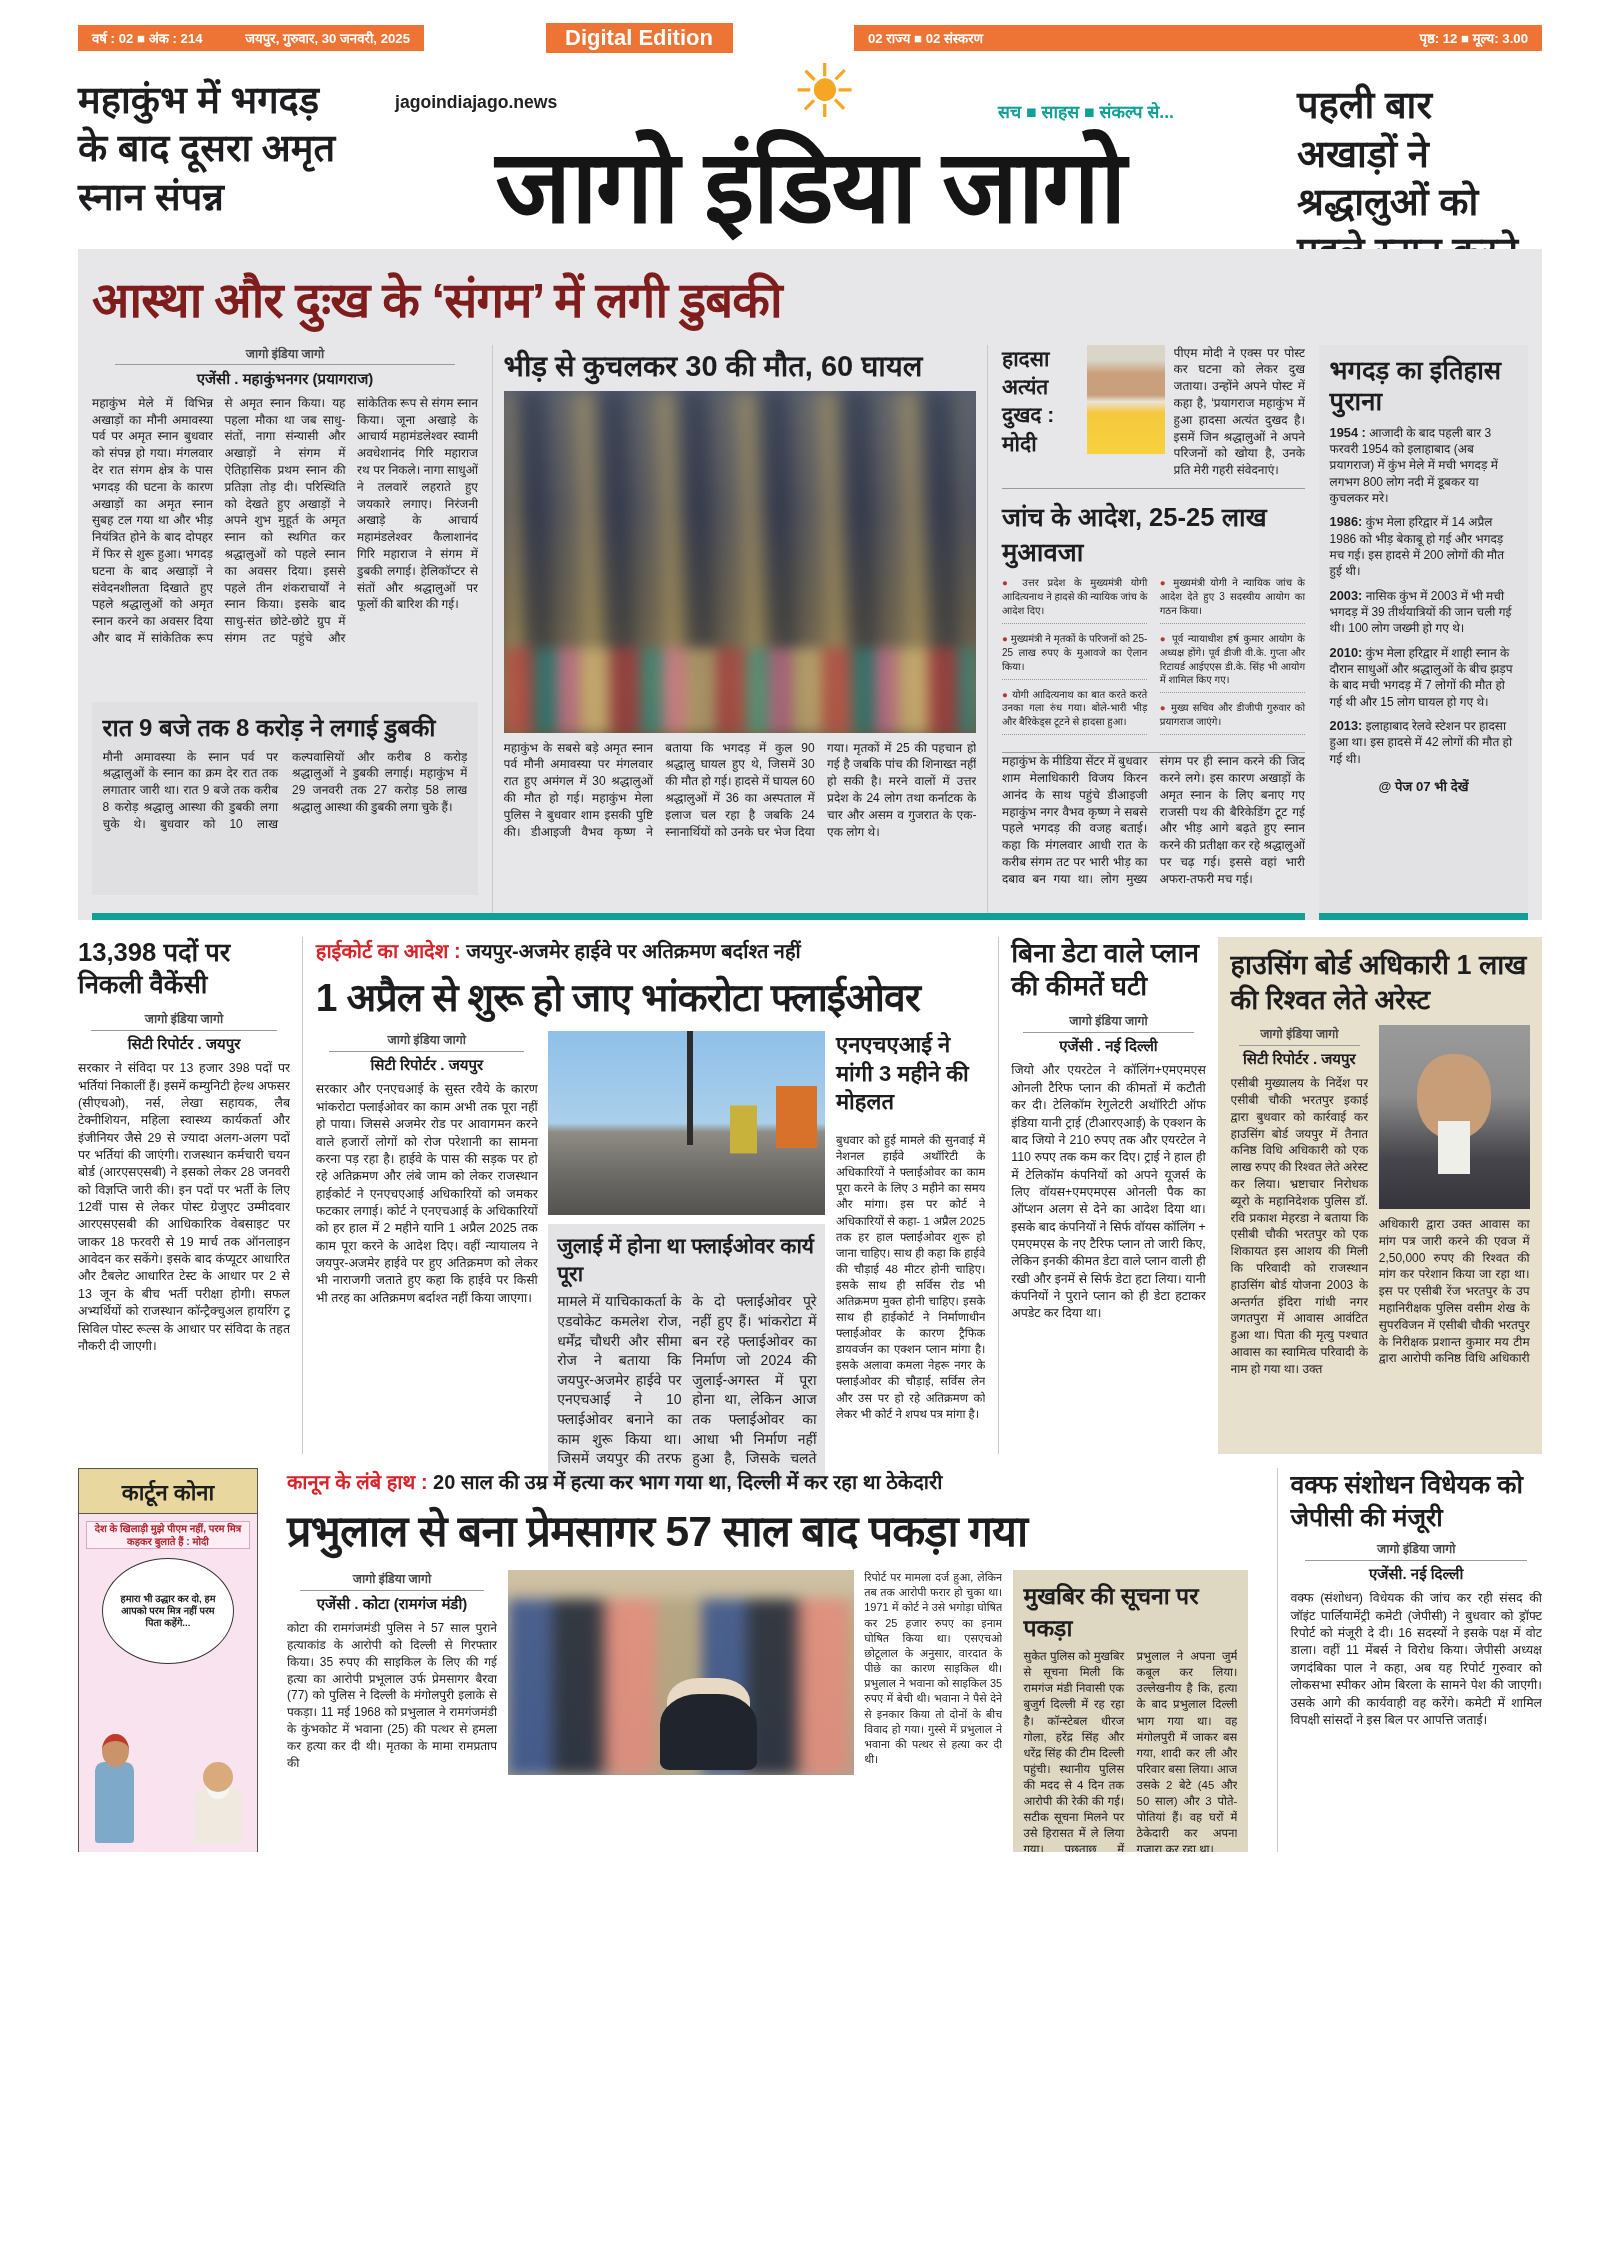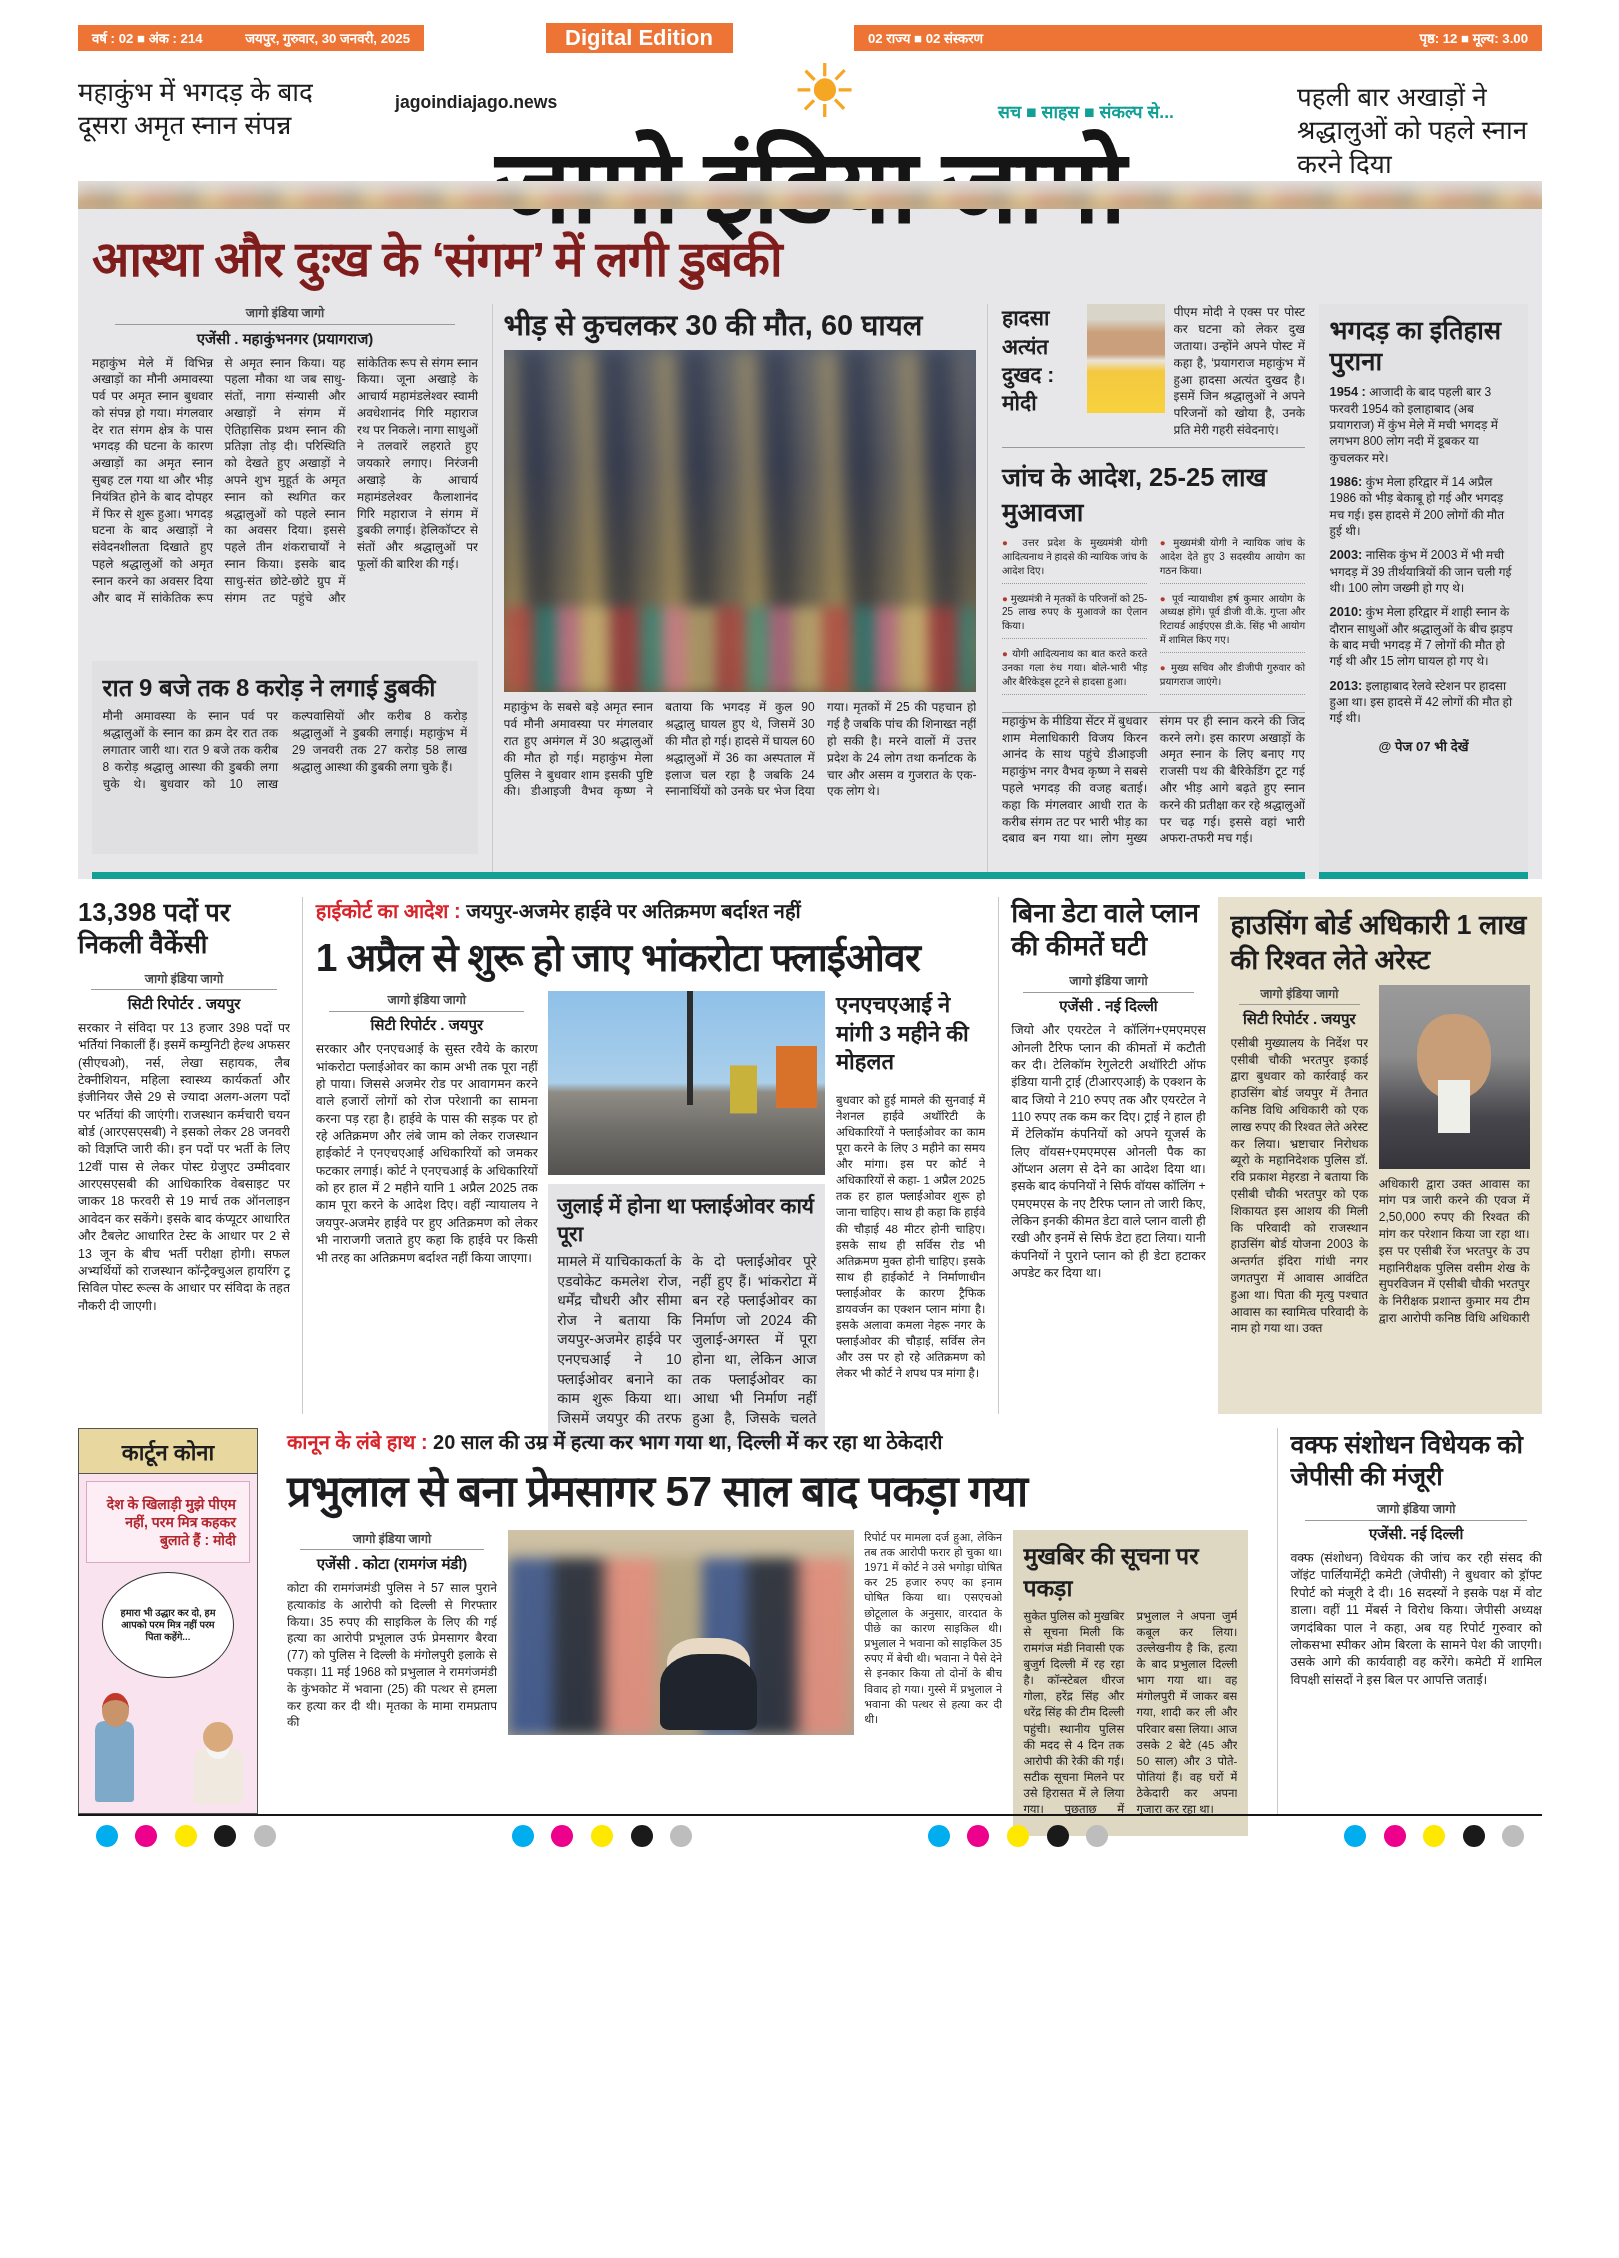--- a/index.html
+++ b/index.html
@@ -14,21 +14,21 @@
 
 .topbar{display:flex;align-items:center;justify-content:space-between;height:30px}
 .strip{background:var(--orange);color:#fff;font-size:13.2px;font-weight:bold;
   display:flex;align-items:center;justify-content:space-between;padding:0 14px;height:26.5px}
 .strip.s-left{width:346px}
 .strip.s-right{width:688px}
 .digital{background:var(--orange);color:#fff;font-weight:bold;font-size:22px;
   height:30px;display:flex;align-items:center;justify-content:center;width:187px}
 
 .masthead{display:flex;align-items:stretch;margin-top:8.8px;height:187px}
-.mh-side{width:266px;font-size:26px;font-weight:normal;line-height:1.28;padding-top:14px}
+.mh-side{width:266px;font-size:38px;font-weight:bold;line-height:1.28;padding-top:14px}
 .mh-side.right{text-align:left;padding-left:21px;padding-top:19.4px}
 .mh-center{flex:1;position:relative;padding:0 8.8px}
 .site{font-size:17.6px;font-weight:bold;position:absolute;left:51px;top:30px;color:#222}
 .tagline{font-size:17.6px;font-weight:bold;color:var(--teal);position:absolute;right:102px;top:37px}
 .logo{position:absolute;left:50%;transform:translateX(-50%);top:51px;white-space:nowrap;
   font-size:102px;font-weight:bold;letter-spacing:-1.8px;color:#151515}
 .sun-icon{position:absolute;left:47%;top:-58px;font-size:74px;color:#F5A623;line-height:1}
 
 .ph{position:relative;overflow:hidden}
 .ph-hero{height:379px;background:linear-gradient(180deg,#DADDE2 0%,#CDCFD0 42%,#BCB29A 60%,#A8906B 78%,#937C59 100%)}
@@ -114,21 +114,21 @@
 .briberow{display:flex;gap:10.6px}
 .bribe-l{width:46%}
 .bribe-l .body{height:353px;font-size:12px}
 .bribe-r{flex:1}
 .bribe-r .body{height:150px;font-size:12px;margin-top:7px}
 
 .band3{display:flex;gap:29px;margin-top:14px;height:386px}
 .toon{width:180px;border:1.8px solid #555;display:flex;flex-direction:column}
 .toon-h{background:#E8D79E;font-size:22px;font-weight:bold;text-align:center;padding:7px 0;border-bottom:1.8px solid #555}
 .toon-body{flex:1;background:#F8E3EE;position:relative;padding:7px}
-.toon-cap{background:#fdeef5;border:0.9px solid #d8a8c0;color:#b3262e;font-size:14px;font-weight:bold;text-align:right;padding:13px;line-height:1.3}
+.toon-cap{background:#fdeef5;border:0.9px solid #d8a8c0;color:#b3262e;font-size:10px;font-weight:bold;text-align:center;padding:0;line-height:1.3}
 .bubble{background:#fff;border:1.3px solid #333;border-radius:50%;font-size:9.7px;font-weight:bold;
   width:132px;height:106px;display:flex;align-items:center;justify-content:center;text-align:center;
   padding:10.6px;margin:8.8px auto 0;line-height:1.25}
 .beggar{position:absolute;left:16px;bottom:10.6px;width:39px;height:81px;background:#7fa9c9;border-radius:8.8px 8.8px 3.5px 3.5px}
 .beggar::before{content:"";position:absolute;top:-28px;left:7px;width:26.5px;height:26.5px;border-radius:50%;background:#c9946a;border-top:7px solid #c0392b}
 .modit{position:absolute;right:14px;bottom:8.8px;width:49px;height:56px;background:#efe9df;border-radius:12.4px 12.4px 3.5px 3.5px}
 .modit::before{content:"";position:absolute;top:-26.5px;left:8.8px;width:30px;height:30px;border-radius:50%;background:#d8aa7c;box-shadow:0 10.6px 0 -3.5px #f5f5f5}
 .b3-mid{flex:1}
 .b3-mid h2{font-size:43px;letter-spacing:-0.9px;margin:3.5px 0 10.6px}
 .fugrow{display:flex;gap:10.6px}

